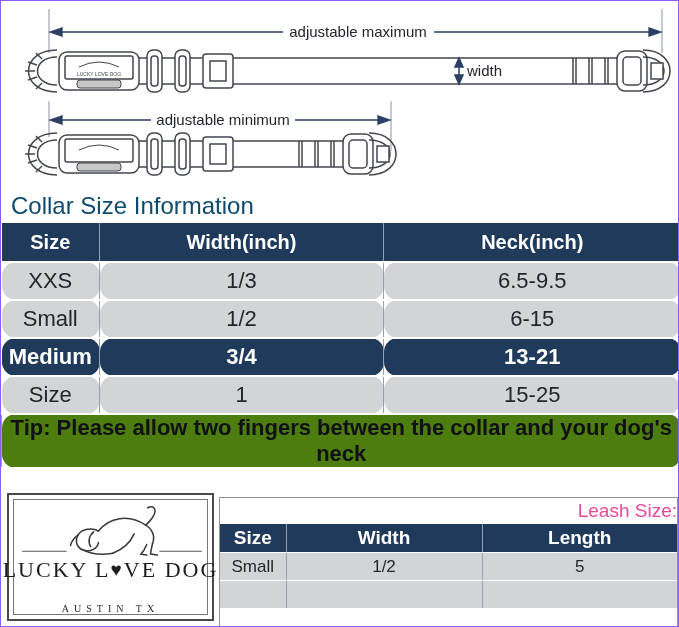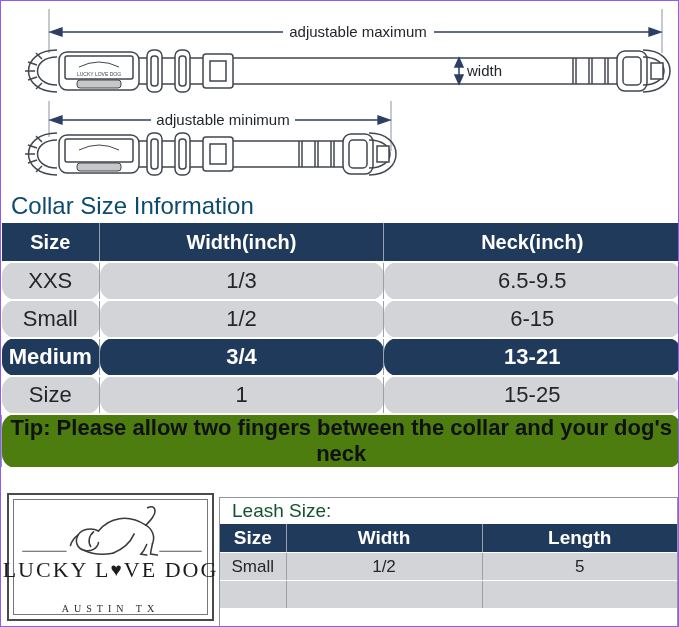--- a/index.html
+++ b/index.html
@@ -51,21 +51,21 @@
   .brand-name .heart { font-size:19px; position:relative; top:-1px; }
   .brand-loc {
     font-family:"Liberation Serif", serif; font-size:10px; letter-spacing:5px;
     color:#2a2a2a; margin-top:20px;
   }
 
   .leash-area {
     position:absolute; left:218px; top:496px; width:459px; height:130px;
     border:1px solid #8f959d; box-sizing:border-box; background:#fff; overflow:hidden;
   }
-  .leash-title { height:26px; line-height:26px; padding-left:12px; font-size:19px; color:#14532d; }
+  .leash-title { height:26px; line-height:26px; padding-left:12px; font-size:19px; color:#ec4899;text-align:right; }
   table.leash { width:100%; border-collapse:collapse; table-layout:fixed; }
   table.leash th { height:28px; font-size:19px; font-weight:bold; text-align:center; }
   table.leash td { height:27px; font-size:17px; text-align:center; }
   table.leash th, table.leash td { border-right:1px solid #9aa0a6; border-bottom:1px solid #ffffff; padding:0; }
   table.leash th:last-child, table.leash td:last-child { border-right:none; }
 </style>
 </head>
 <body>
 
 <div class="page">

